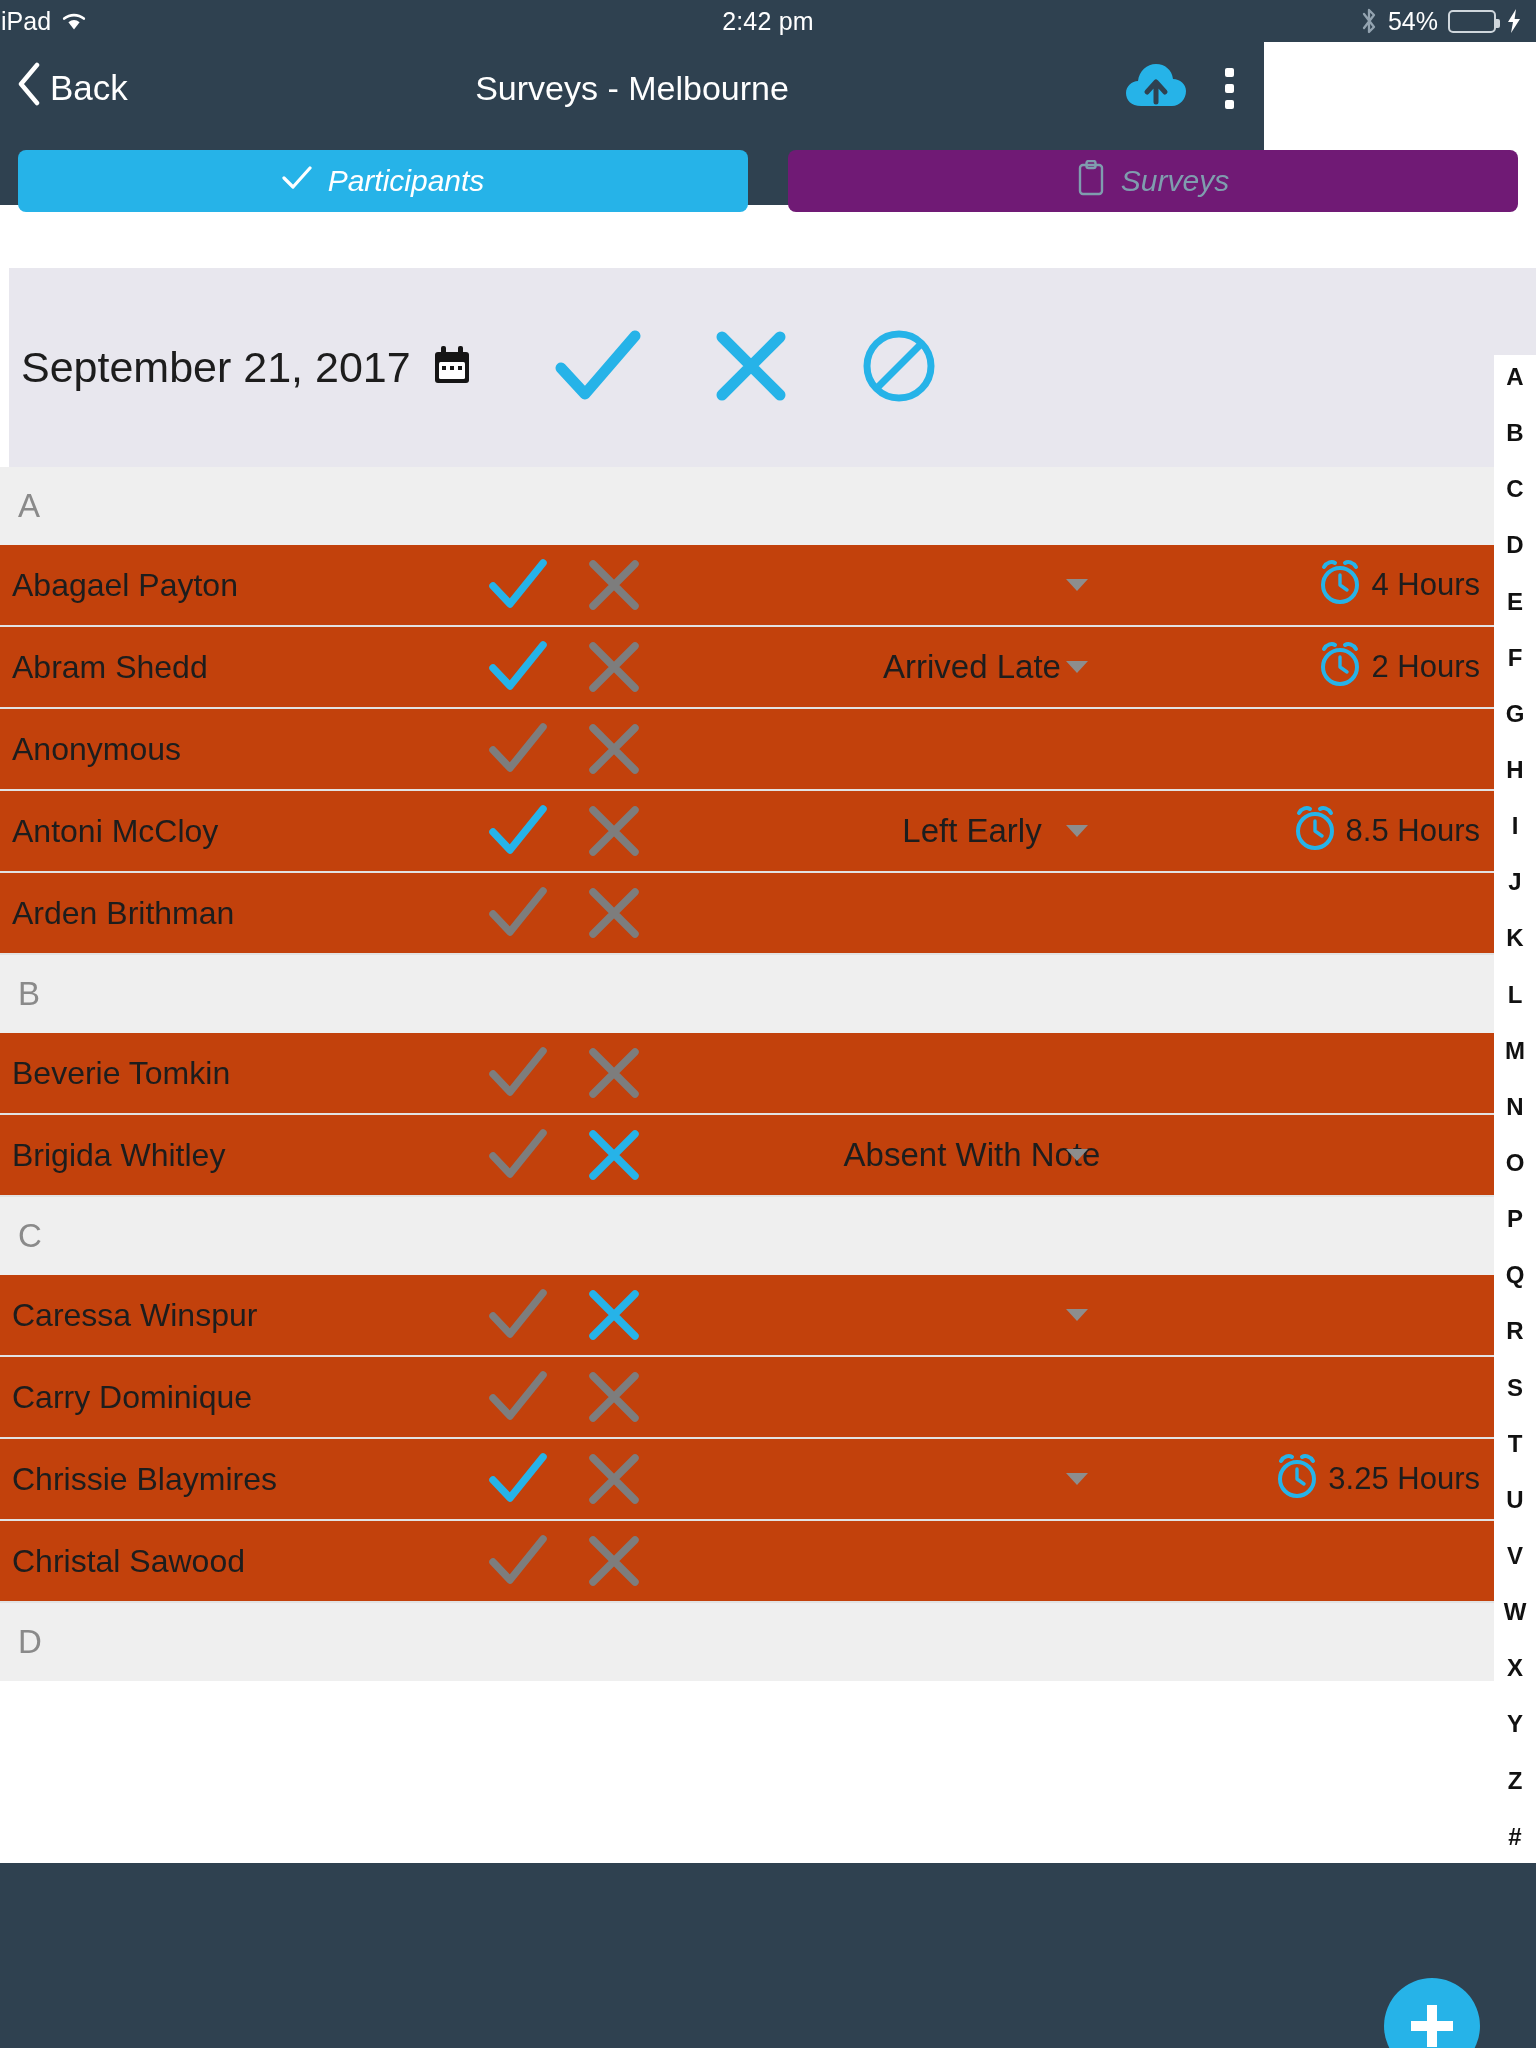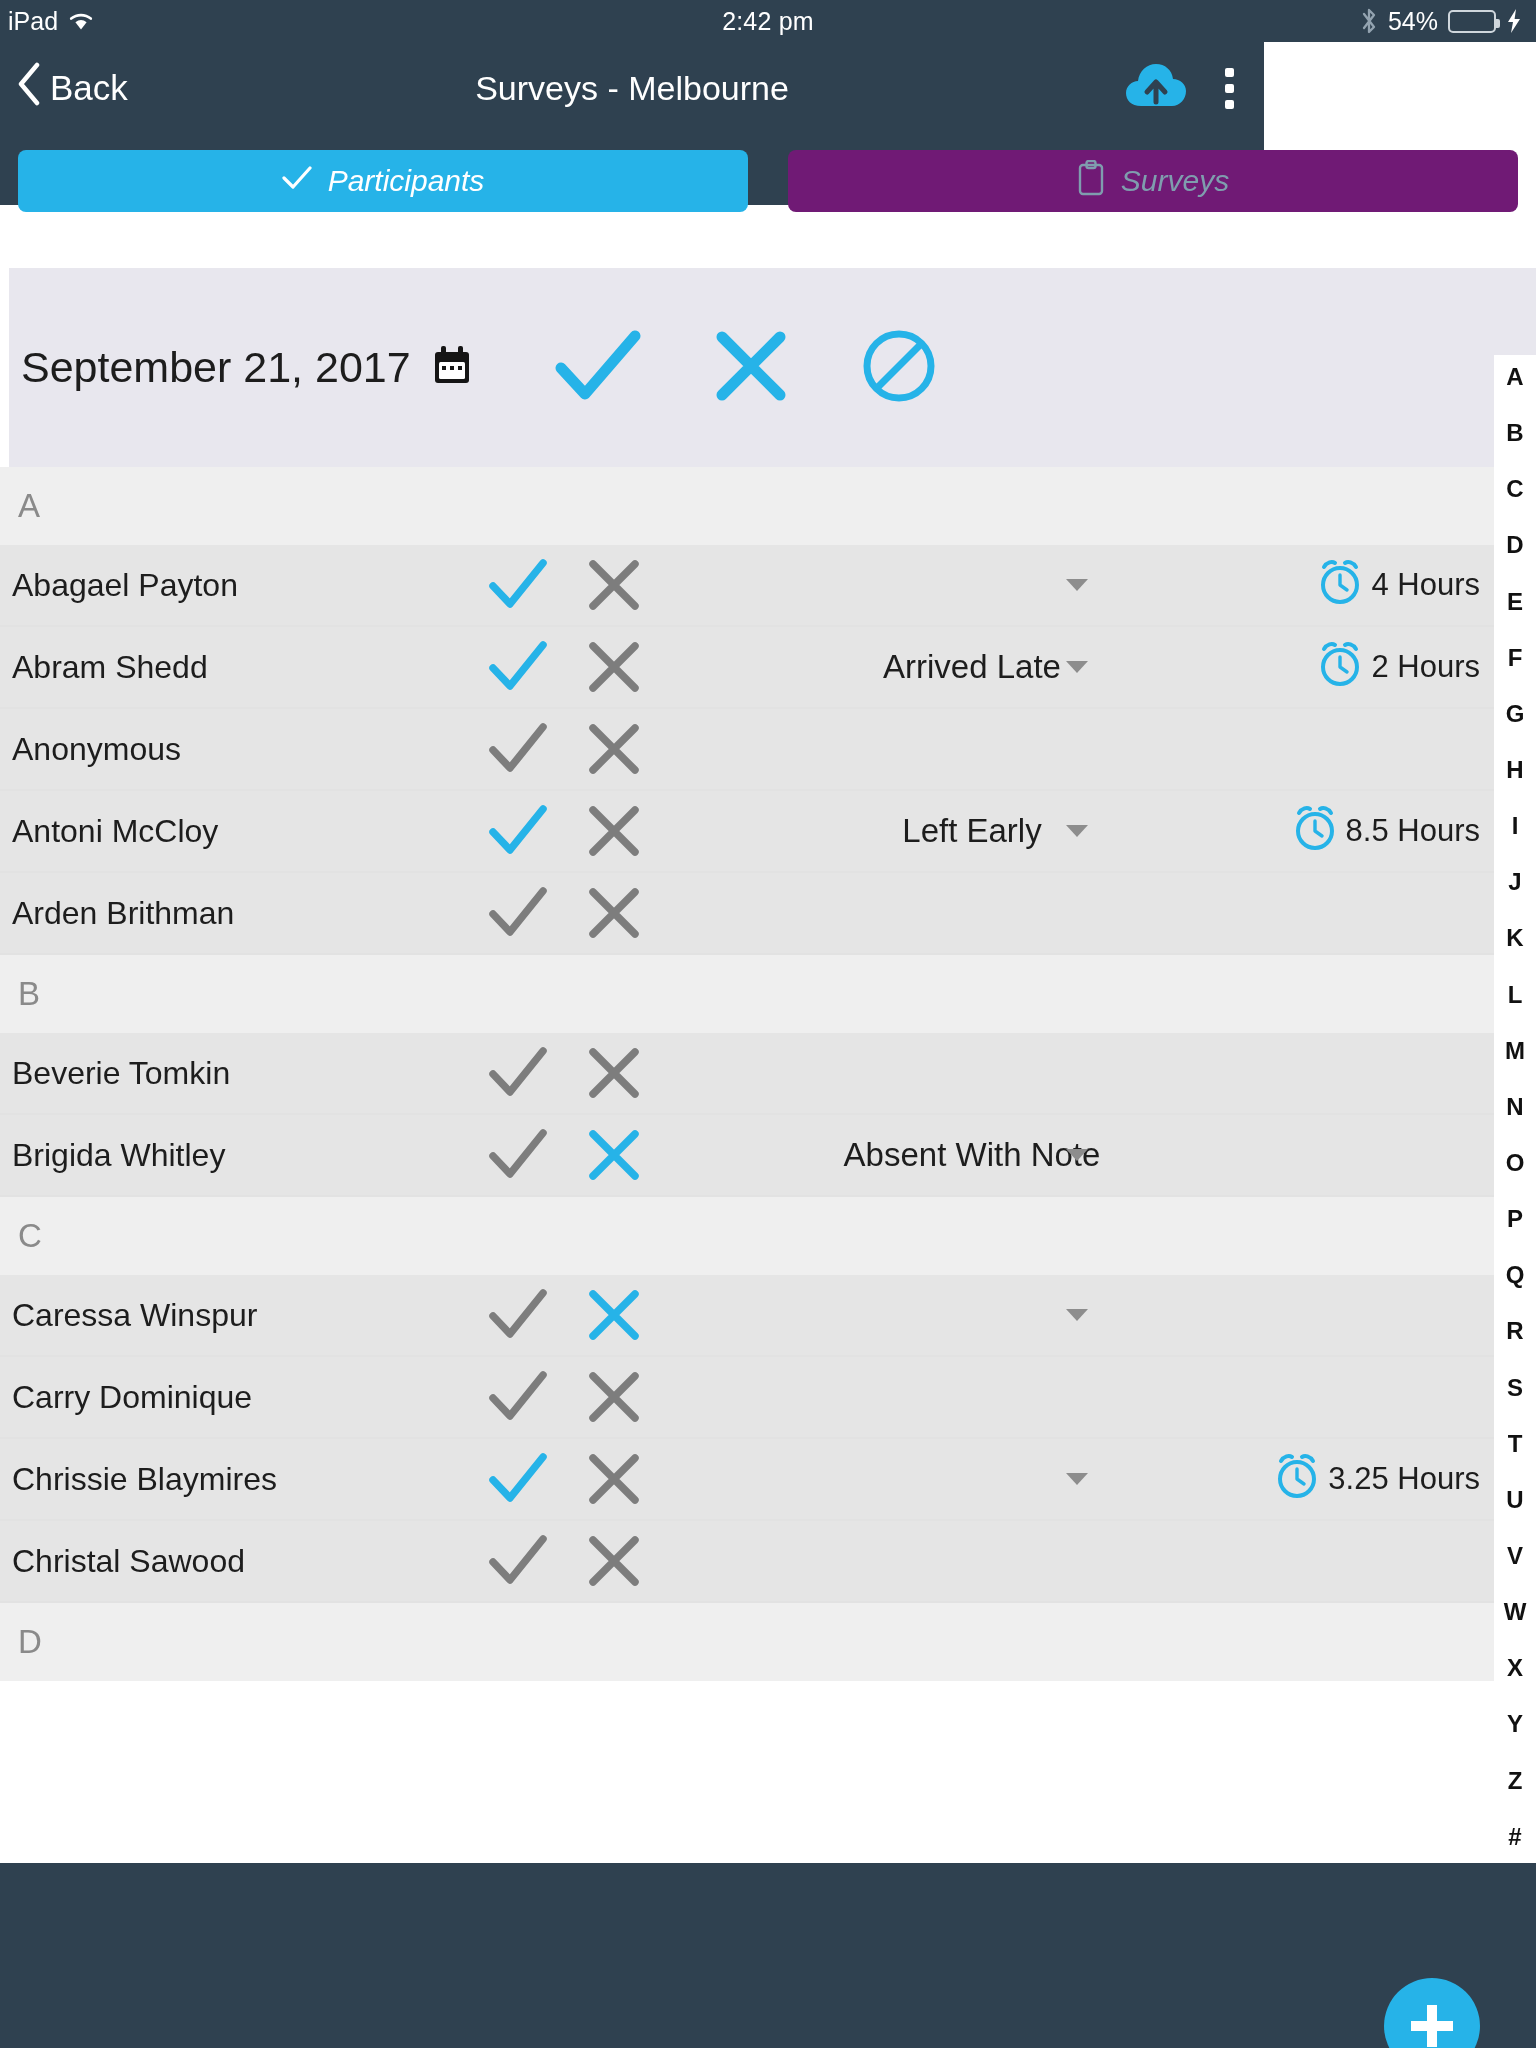--- a/index.html
+++ b/index.html
@@ -11,21 +11,21 @@
   }
   #app { position: relative; width: 1536px; height: 2048px; }
 
   
   .statusbar {
     position: absolute; top: 0; left: 0; width: 1536px; height: 42px;
     background: #2f4150; color: #ffffff;
     display: flex; align-items: center;
     font-size: 25px;
   }
-  .sb-left { display: flex; align-items: center; gap: 10px; padding-left: 8px; }
+  .sb-left { display: flex; align-items: center; gap: 10px; padding-left: 1px; }
   .sb-center {
     position: absolute; left: 0; width: 100%; text-align: center;
     font-size: 25px; letter-spacing: .2px;
   }
   .sb-right {
     margin-left: auto; display: flex; align-items: center; gap: 10px;
     padding-right: 14px; position: relative; z-index: 2;
   }
   .wifi-icon svg, .bt-icon svg, .bolt-icon svg { display: block; }
   .batt {
@@ -89,21 +89,21 @@
   .list {
     position: absolute; top: 467px; left: 0; width: 1494px; height: 1396px;
     background: #ffffff; overflow: hidden;
   }
   .section-header {
     height: 78px; background: #efefef; display: flex; align-items: center;
     padding-left: 18px; font-size: 33px; color: #8a8a8a;
   }
   .row {
     height: 82px; display: flex; align-items: center;
-    border-bottom: 2px solid #e2e2e2; position: relative; background: #e5e5e5;
+    border-bottom: 2px solid #e2e2e2; position: relative; background: #c2410c;
   }
   .row:last-child { border-bottom: none; }
   .r-name {
     width: 470px; padding-left: 12px; font-size: 32px; color: #1d1d1d;
     white-space: nowrap; overflow: hidden;
   }
   .r-check, .r-cross { width: 96px; display: flex; justify-content: center; cursor: pointer; }
   .r-status {
     flex: 1; display: flex; align-items: center; justify-content: center;
     position: relative; cursor: pointer; height: 100%;

